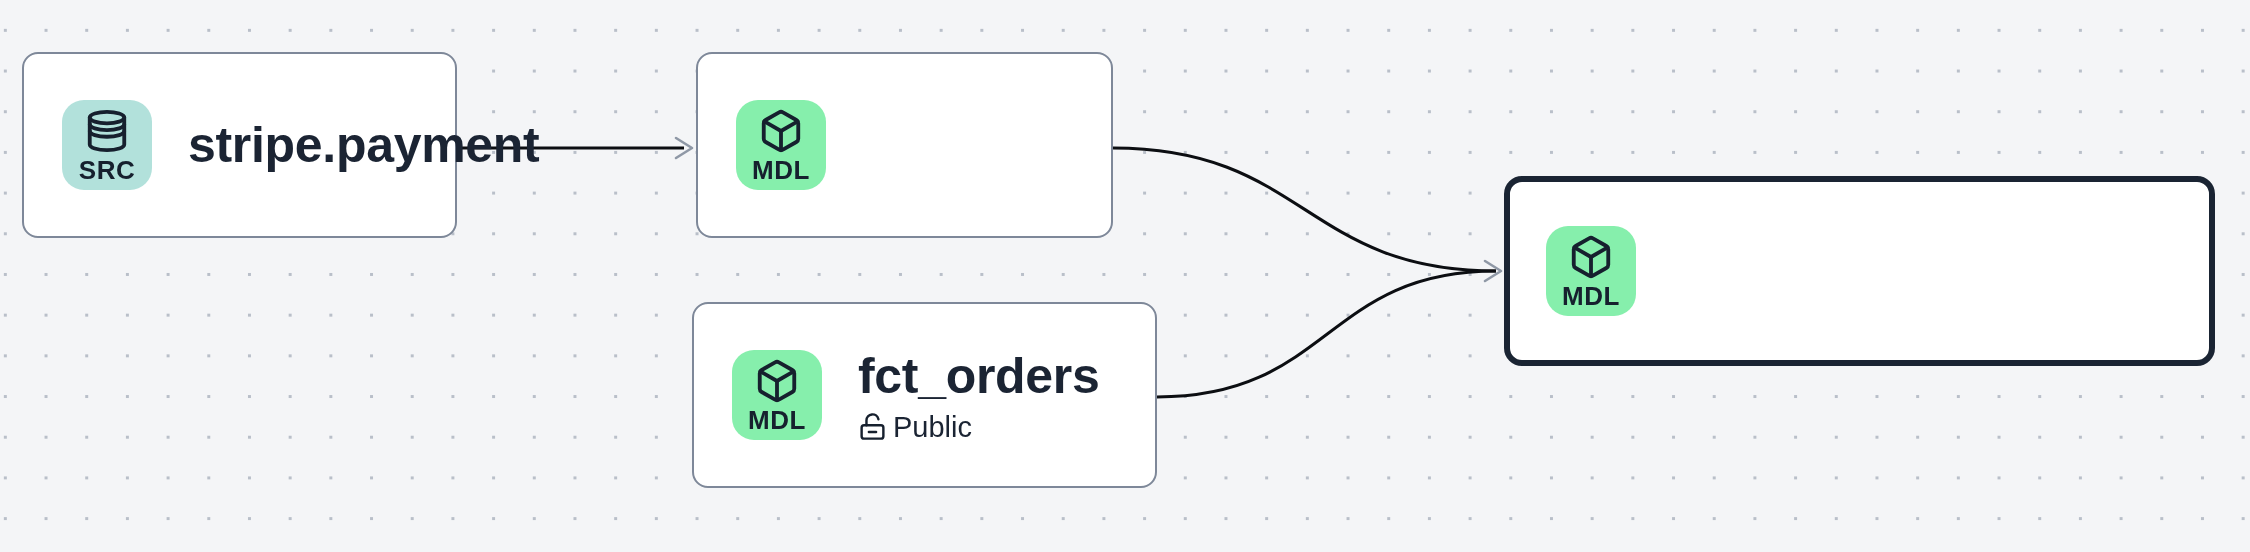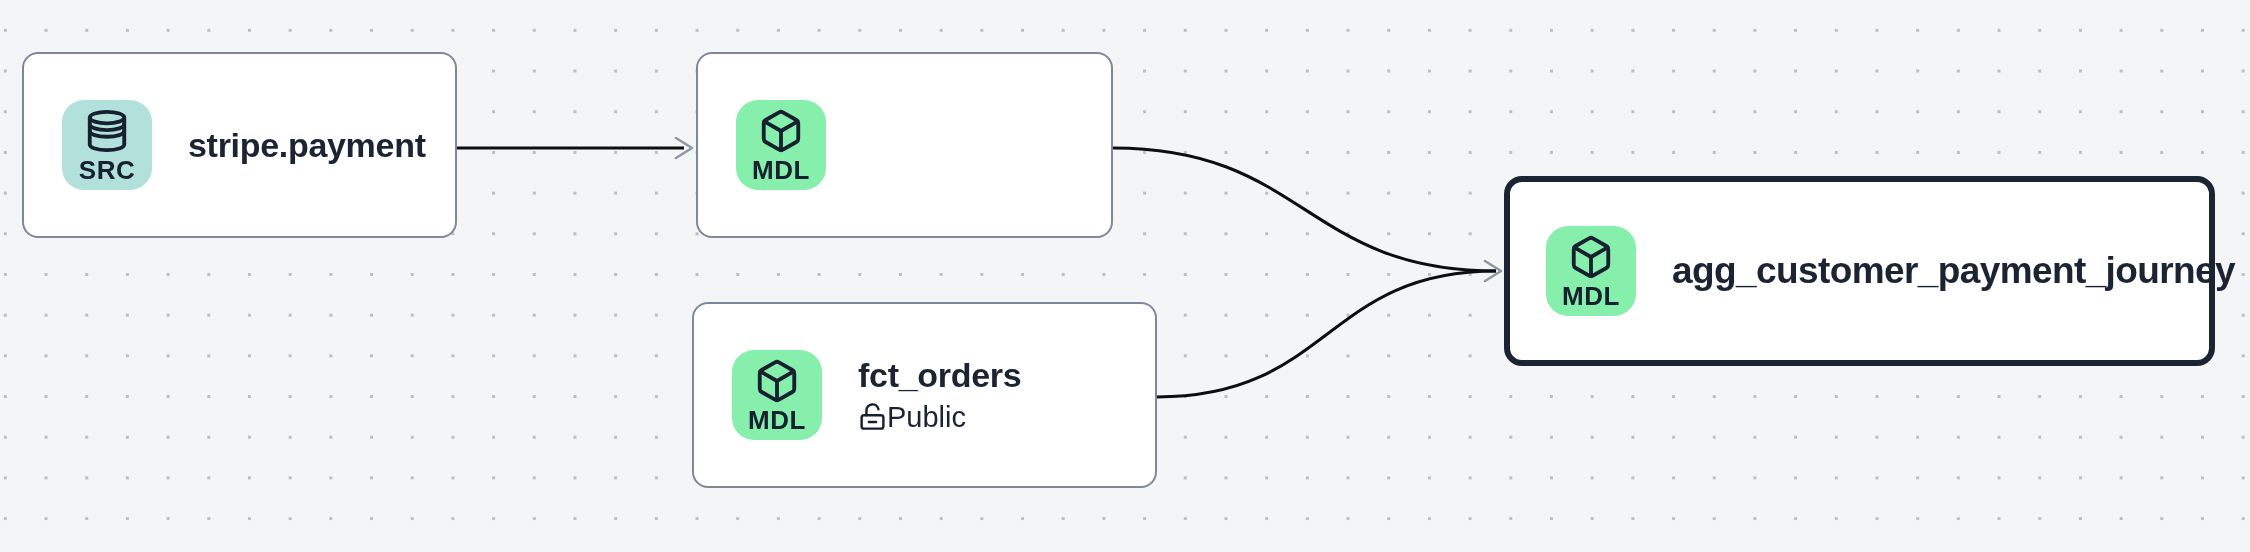--- a/index.html
+++ b/index.html
@@ -63,32 +63,32 @@
     font-size: 26px;
     font-weight: 600;
     line-height: 1;
     margin-top: 3px;
     letter-spacing: 0.5px;
     color: #16202e;
   }
 
   .node-texts { display: flex; flex-direction: column; justify-content: center; min-width: 0; }
   .node-title {
-    font-size: 34px;
+    font-size: 50px;
     font-weight: 600;
     color: #1b2433;
     letter-spacing: -0.3px;
     white-space: nowrap;
     line-height: 1.2;
   }
   .node-agg .node-title { font-size: 37px; letter-spacing: -0.6px; }
   .node-access {
     display: flex;
     align-items: center;
-    gap: 0;
+    gap: 6px;
     margin-top: 6px;
     color: #1b2433;
   }
   .node-access-label {
     font-size: 29px;
     font-weight: 400;
     line-height: 1.1;
     color: #1b2433;
   }
   .icon { color: #16202e; }
@@ -169,18 +169,15 @@
     <div class="badge badge-mdl">
       <span class="icon">
         <svg width="46" height="46" viewBox="0 0 24 24" fill="none" stroke="currentColor" stroke-width="2" stroke-linecap="round" stroke-linejoin="round">
           <path d="M21 8a2 2 0 0 0-1-1.73l-7-4a2 2 0 0 0-2 0l-7 4A2 2 0 0 0 3 8v8a2 2 0 0 0 1 1.73l7 4a2 2 0 0 0 2 0l7-4A2 2 0 0 0 21 16Z"></path>
           <path d="M3.3 7 12 12l8.7-5"></path>
           <path d="M12 22V12"></path>
         </svg>
       </span>
       <span class="badge-label">MDL</span>
     </div>
-    <div class="node-texts">
-      <div class="node-title">agg_customer_payment_journey</div>
-    </div>
   </div>
 
 </div>
 
 </body></html>

